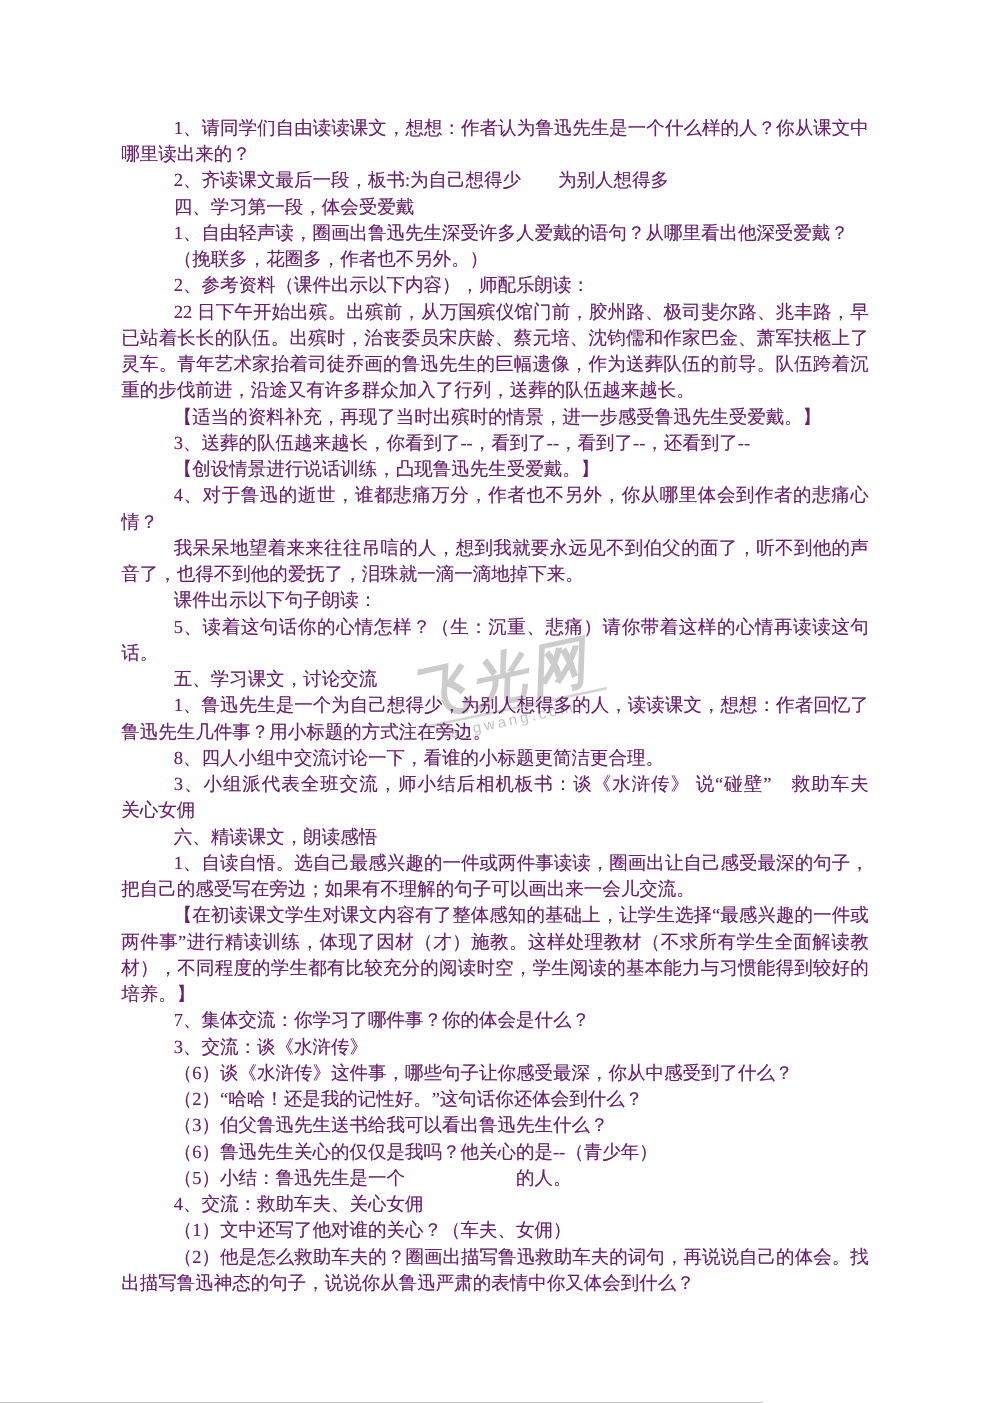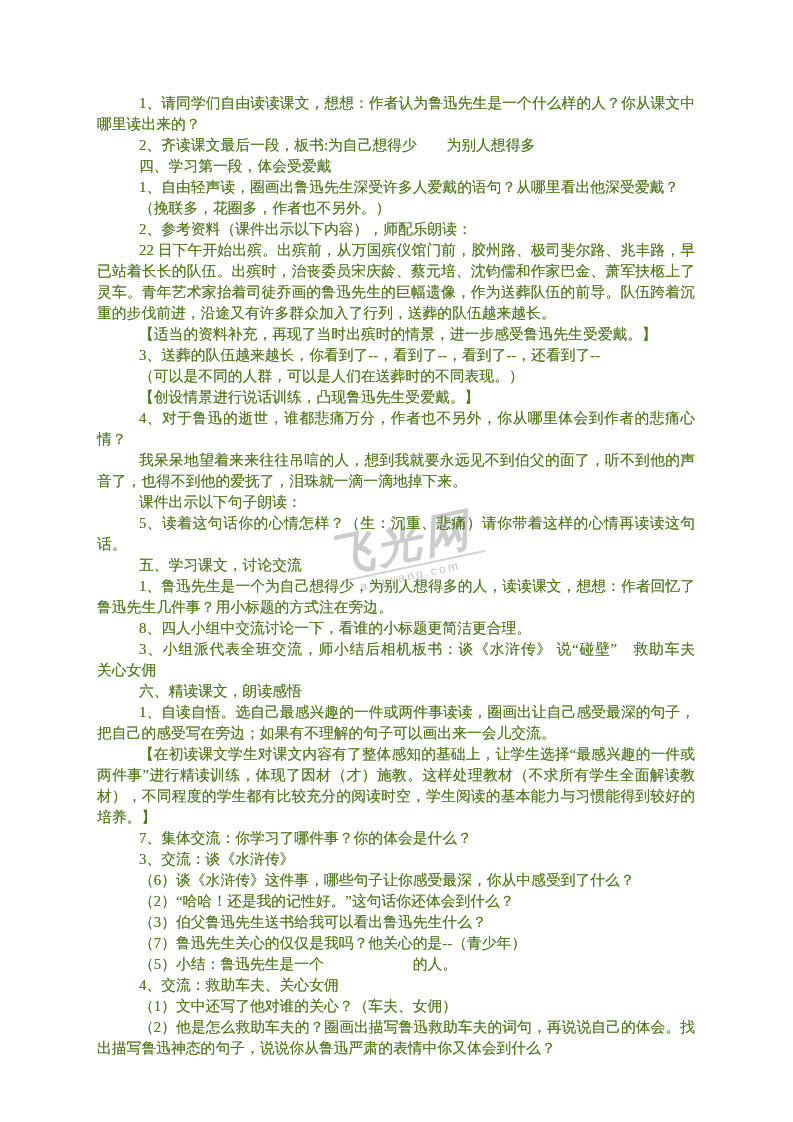--- a/index.html
+++ b/index.html
@@ -12,21 +12,21 @@
     font-family: "Liberation Serif", "DejaVu Serif", serif;
   }
   .doc-body {
     position: absolute;
     left: 97px;
     top: 93px;
     width: 598px;
     z-index: 1;
     font-size: 14.8px;
     line-height: 21px;
-    color: #4d7c0f;
+    color: #701a75;
     text-align: justify;
     text-shadow: 0 0 0.5px rgba(40,40,40,0.45);
   }
   .doc-body p {
     margin: 0;
     padding: 0;
     text-indent: 42px;
     word-break: break-all;
   }
   .watermark {
@@ -77,38 +77,37 @@
   <div class="doc-body">
       <p>1、请同学们自由读读课文，想想：作者认为鲁迅先生是一个什么样的人？你从课文中哪里读出来的？</p>
       <p>2、齐读课文最后一段，板书:为自己想得少　　为别人想得多</p>
       <p>四、学习第一段，体会受爱戴</p>
       <p>1、自由轻声读，圈画出鲁迅先生深受许多人爱戴的语句？从哪里看出他深受爱戴？</p>
       <p>（挽联多，花圈多，作者也不另外。）</p>
       <p>2、参考资料（课件出示以下内容），师配乐朗读：</p>
       <p>22 日下午开始出殡。出殡前，从万国殡仪馆门前，胶州路、极司斐尔路、兆丰路，早已站着长长的队伍。出殡时，治丧委员宋庆龄、蔡元培、沈钧儒和作家巴金、萧军扶柩上了灵车。青年艺术家抬着司徒乔画的鲁迅先生的巨幅遗像，作为送葬队伍的前导。队伍跨着沉重的步伐前进，沿途又有许多群众加入了行列，送葬的队伍越来越长。</p>
       <p>【适当的资料补充，再现了当时出殡时的情景，进一步感受鲁迅先生受爱戴。】</p>
       <p>3、送葬的队伍越来越长，你看到了--，看到了--，看到了--，还看到了--</p>
-      <p>（可以是不同的人群，可以是人们在送葬时的不同表现。）</p>
       <p>【创设情景进行说话训练，凸现鲁迅先生受爱戴。】</p>
       <p>4、对于鲁迅的逝世，谁都悲痛万分，作者也不另外，你从哪里体会到作者的悲痛心情？</p>
       <p>我呆呆地望着来来往往吊唁的人，想到我就要永远见不到伯父的面了，听不到他的声音了，也得不到他的爱抚了，泪珠就一滴一滴地掉下来。</p>
       <p>课件出示以下句子朗读：</p>
       <p>5、读着这句话你的心情怎样？（生：沉重、悲痛）请你带着这样的心情再读读这句话。</p>
       <p>五、学习课文，讨论交流</p>
       <p>1、鲁迅先生是一个为自己想得少，为别人想得多的人，读读课文，想想：作者回忆了鲁迅先生几件事？用小标题的方式注在旁边。</p>
       <p>8、四人小组中交流讨论一下，看谁的小标题更简洁更合理。</p>
       <p>3、小组派代表全班交流，师小结后相机板书：谈《水浒传》 说“碰壁”　救助车夫　关心女佣</p>
       <p>六、精读课文，朗读感悟</p>
       <p>1、自读自悟。选自己最感兴趣的一件或两件事读读，圈画出让自己感受最深的句子，把自己的感受写在旁边；如果有不理解的句子可以画出来一会儿交流。</p>
       <p>【在初读课文学生对课文内容有了整体感知的基础上，让学生选择“最感兴趣的一件或两件事”进行精读训练，体现了因材（才）施教。这样处理教材（不求所有学生全面解读教材），不同程度的学生都有比较充分的阅读时空，学生阅读的基本能力与习惯能得到较好的培养。】</p>
       <p>7、集体交流：你学习了哪件事？你的体会是什么？</p>
       <p>3、交流：谈《水浒传》</p>
       <p>（6）谈《水浒传》这件事，哪些句子让你感受最深，你从中感受到了什么？</p>
       <p>（2）“哈哈！还是我的记性好。”这句话你还体会到什么？</p>
       <p>（3）伯父鲁迅先生送书给我可以看出鲁迅先生什么？</p>
-      <p>（7）鲁迅先生关心的仅仅是我吗？他关心的是--（青少年）</p>
+      <p>（6）鲁迅先生关心的仅仅是我吗？他关心的是--（青少年）</p>
       <p>（5）小结：鲁迅先生是一个　　　　　　的人。</p>
       <p>4、交流：救助车夫、关心女佣</p>
       <p>（1）文中还写了他对谁的关心？（车夫、女佣）</p>
       <p>（2）他是怎么救助车夫的？圈画出描写鲁迅救助车夫的词句，再说说自己的体会。找出描写鲁迅神态的句子，说说你从鲁迅严肃的表情中你又体会到什么？</p>
     </div>
 
 </div>
 
 </body></html>

